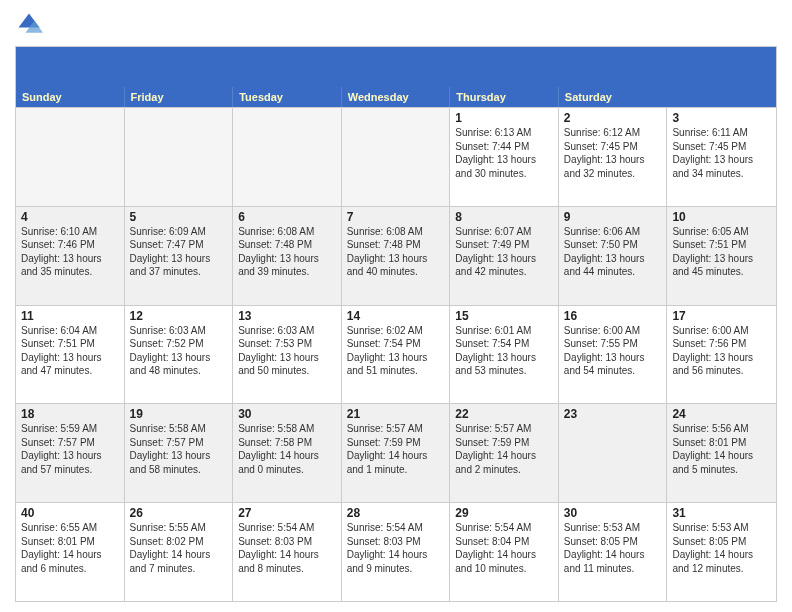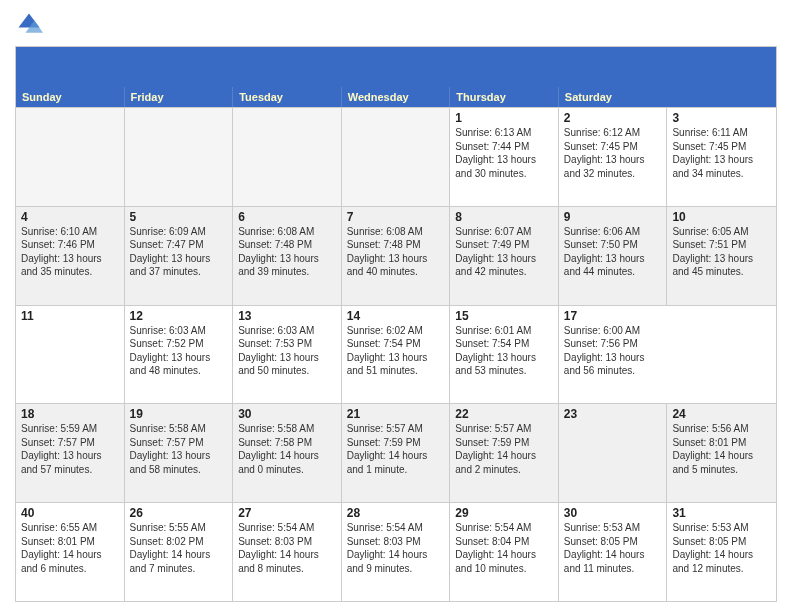--- a/index.html
+++ b/index.html
@@ -221,20 +221,24 @@
             <div class="day-num">10</div>
             <div class="day-info">Sunrise: 6:05 AM
 Sunset: 7:51 PM
 Daylight: 13 hours
 and 45 minutes.</div>
           </div>
         </div>
         <div class="cal-row">
           <div class="cal-cell">
             <div class="day-num">11</div>
+            <div class="day-info">Sunrise: 6:04 AM
+Sunset: 7:51 PM
+Daylight: 13 hours
+and 47 minutes.</div>
           </div>
           <div class="cal-cell">
             <div class="day-num">12</div>
             <div class="day-info">Sunrise: 6:03 AM
 Sunset: 7:52 PM
 Daylight: 13 hours
 and 48 minutes.</div>
           </div>
           <div class="cal-cell">
             <div class="day-num">13</div>
@@ -249,20 +253,27 @@
 Sunset: 7:54 PM
 Daylight: 13 hours
 and 51 minutes.</div>
           </div>
           <div class="cal-cell">
             <div class="day-num">15</div>
             <div class="day-info">Sunrise: 6:01 AM
 Sunset: 7:54 PM
 Daylight: 13 hours
 and 53 minutes.</div>
+          </div>
+          <div class="cal-cell">
+            <div class="day-num">16</div>
+            <div class="day-info">Sunrise: 6:00 AM
+Sunset: 7:55 PM
+Daylight: 13 hours
+and 54 minutes.</div>
           </div>
           <div class="cal-cell">
             <div class="day-num">17</div>
             <div class="day-info">Sunrise: 6:00 AM
 Sunset: 7:56 PM
 Daylight: 13 hours
 and 56 minutes.</div>
           </div>
         </div>
         <div class="cal-row">

